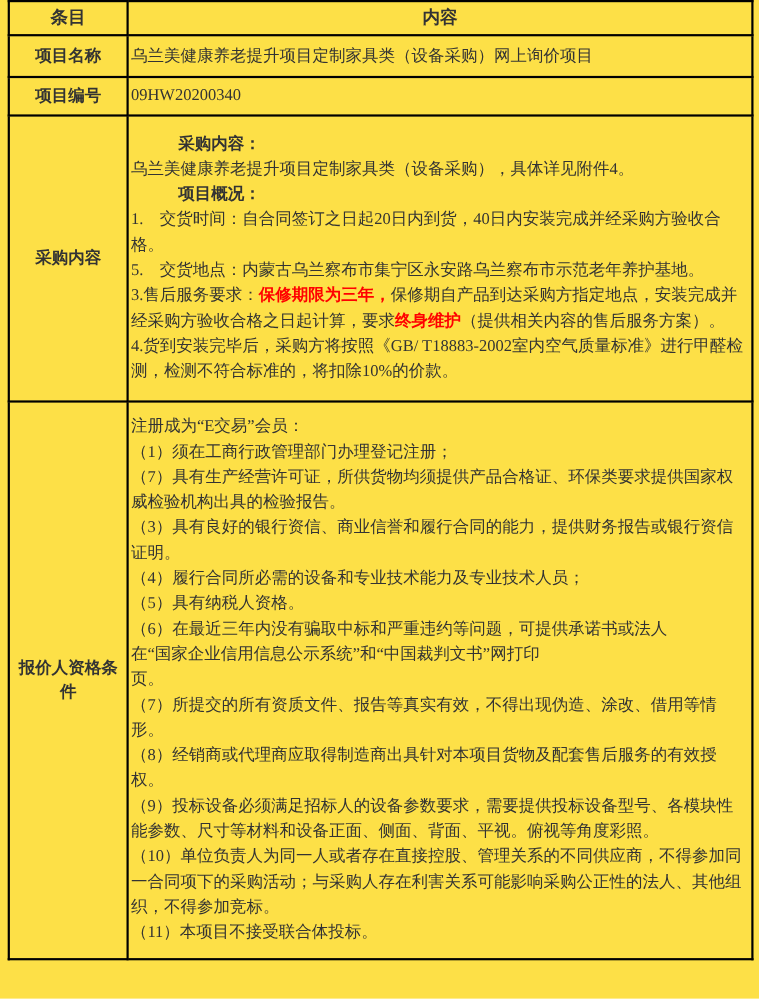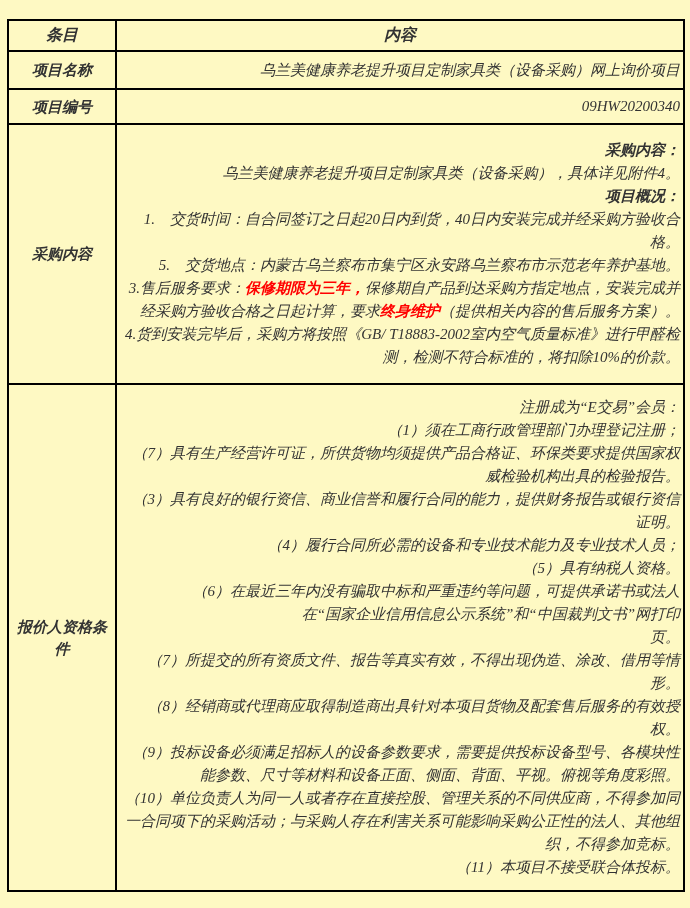--- a/index.html
+++ b/index.html
@@ -4,26 +4,25 @@
 <style>
   html, body {
     margin: 0;
     padding: 0;
     background: #ffffff;
   }
   .page {
     position: relative;
     width: 690px;
     height: 908px;
-    background: #fef9c3;
+    background: #fde047;
     box-sizing: border-box;
-    padding: 19px 7px 0 7px;
+    padding: 0 7px 0 7px;
     overflow: hidden;
     font-family: "Liberation Serif", "DejaVu Serif", serif;
-    font-style: italic;
   }
   table.info-table {
     border-collapse: collapse;
     table-layout: fixed;
     width: 676px;
     color: #333333;
   }
   table.info-table th,
   table.info-table td {
     border: 2px solid #000000;
@@ -49,35 +48,36 @@
     font-weight: bold;
     text-align: center;
     vertical-align: middle;
     padding: 1px 3px;
     line-height: 22px;
   }
   .row-content {
     font-size: 15px;
     vertical-align: middle;
     padding: 2px 3px 2px 2px;
-    text-align: right;
+    text-align: left;
   }
   .row-content p {
     margin: 0;
     line-height: 23px;
     white-space: pre-wrap;
     word-break: break-all;
   }
   .run-red {
     color: #ff0000;
     font-weight: bold;
     margin-top: 20px;
   }
   .run-bold {
     font-weight: bold;
+    margin-left: 43px;
   }
 </style>
 </head>
 <body>
 
 <div class="page">
   <table class="info-table">
     <colgroup>
       <col class="c-label">
       <col class="c-content">

